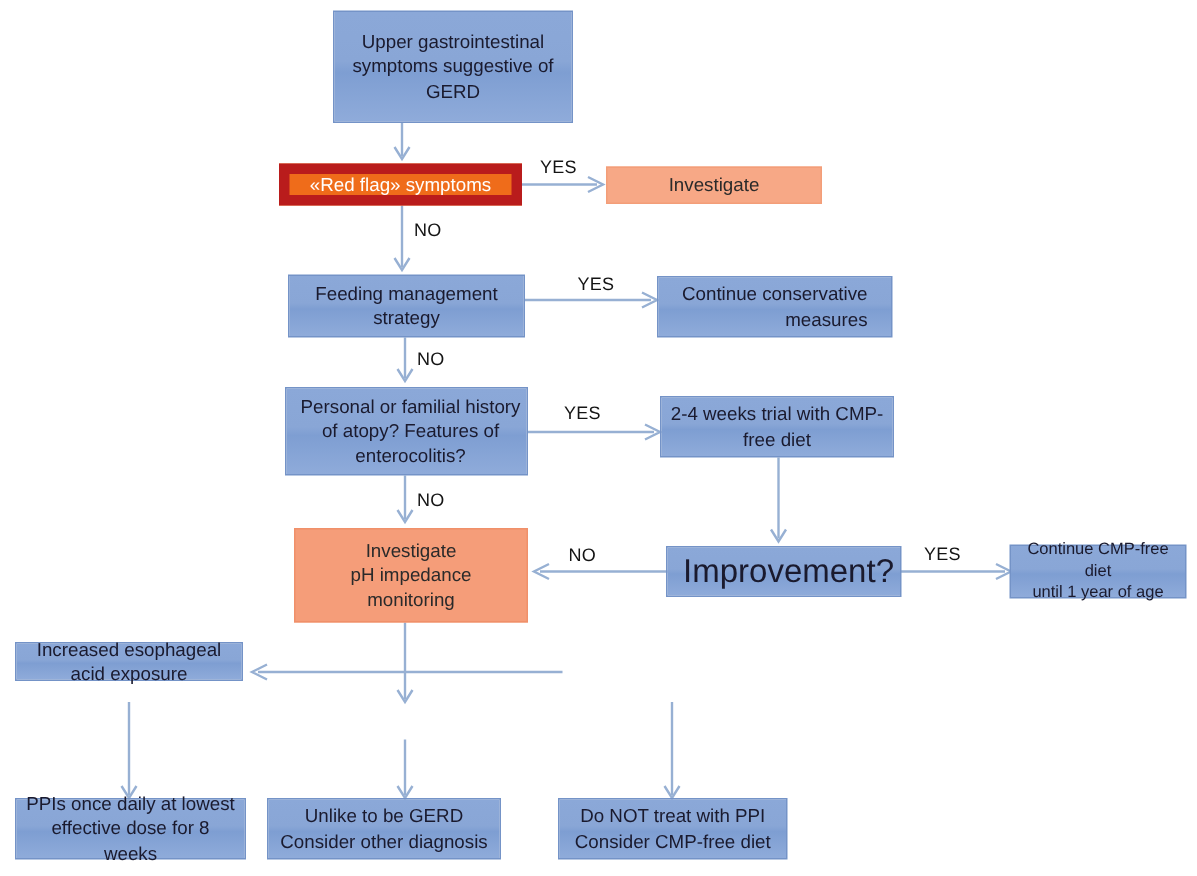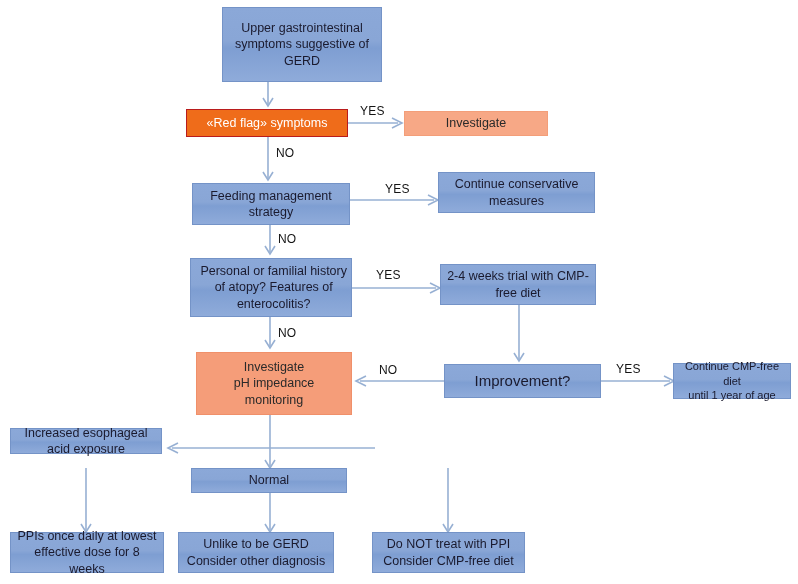--- a/index.html
+++ b/index.html
@@ -30,36 +30,37 @@
     line-height: 1.32;
     padding: 2px 4px;
     border: 1px solid rgba(255,255,255,0.0);
   }
   .node.blue {
     background: linear-gradient(to bottom, #8ba8d8 0%, #89a6d6 45%, #7e9ed2 55%, #8fabda 100%);
     border: 1px solid #7493c7;
   }
   .node.orange {
     background: #ef6c1a;
-    border: 1px solid #b91c1c;
+    border: 7px solid #b91c1c;
     color: #ffffff;
     font-weight: normal;
   }
   .node.peach {
     background: #f7a886;
     border: 1px solid #f39e79;
     color: #2a2a2a;
   }
   .node.peach-dark {
     background: #f59d79;
     border: 1px solid #f0906a;
     color: #2a2a2a;
   }
   .node.big {
-    font-size: 15px;
+    font-size: 22px;
+    justify-content: flex-end;
   }
   .edge-label {
     position: absolute;
     font-size: 12px;
     color: #141414;
     letter-spacing: 0.2px;
     white-space: nowrap;
   }
   .conn {
     position: absolute;
@@ -139,21 +140,21 @@
   </div>
 
   <div class="node peach" style="left:404px; top:111px; width:144px; height:25px;">
     <span>Investigate</span>
   </div>
 
   <div class="node blue" style="left:192px; top:183px; width:158px; height:42px;">
     <span>Feeding management<br>strategy</span>
   </div>
 
-  <div class="node blue" style="left:438px; top:172px; width:157px; height:41px;">
+  <div class="node blue" style="left:438px; top:184px; width:157px; height:41px;text-align:right;">
     <span>Continue conservative<br>measures</span>
   </div>
 
   <div class="node blue" style="left:190px; top:258px; width:162px; height:59px;justify-content:flex-end;">
     <span>Personal or familial history<br>of atopy? Features of<br>enterocolitis?</span>
   </div>
 
   <div class="node blue" style="left:440px; top:264px; width:156px; height:41px;">
     <span>2-4 weeks trial with CMP-<br>free diet</span>
   </div>
@@ -167,23 +168,20 @@
   </div>
 
   <div class="node blue" style="left:673px; top:363px; width:118px; height:36px; font-size:11px;">
     <span>Continue CMP-free diet<br>until 1 year of age</span>
   </div>
 
   <div class="node blue" style="left:10px; top:428px; width:152px; height:26px;">
     <span>Increased esophageal<br>acid exposure</span>
   </div>
 
-  <div class="node blue" style="left:191px; top:468px; width:156px; height:25px;">
-    <span>Normal</span>
-  </div>
 
 
   <div class="node blue" style="left:10px; top:532px; width:154px; height:41px;">
     <span>PPIs once daily at lowest<br>effective dose for 8 weeks</span>
   </div>
 
   <div class="node blue" style="left:178px; top:532px; width:156px; height:41px;">
     <span>Unlike to be GERD<br>Consider other diagnosis</span>
   </div>
 

